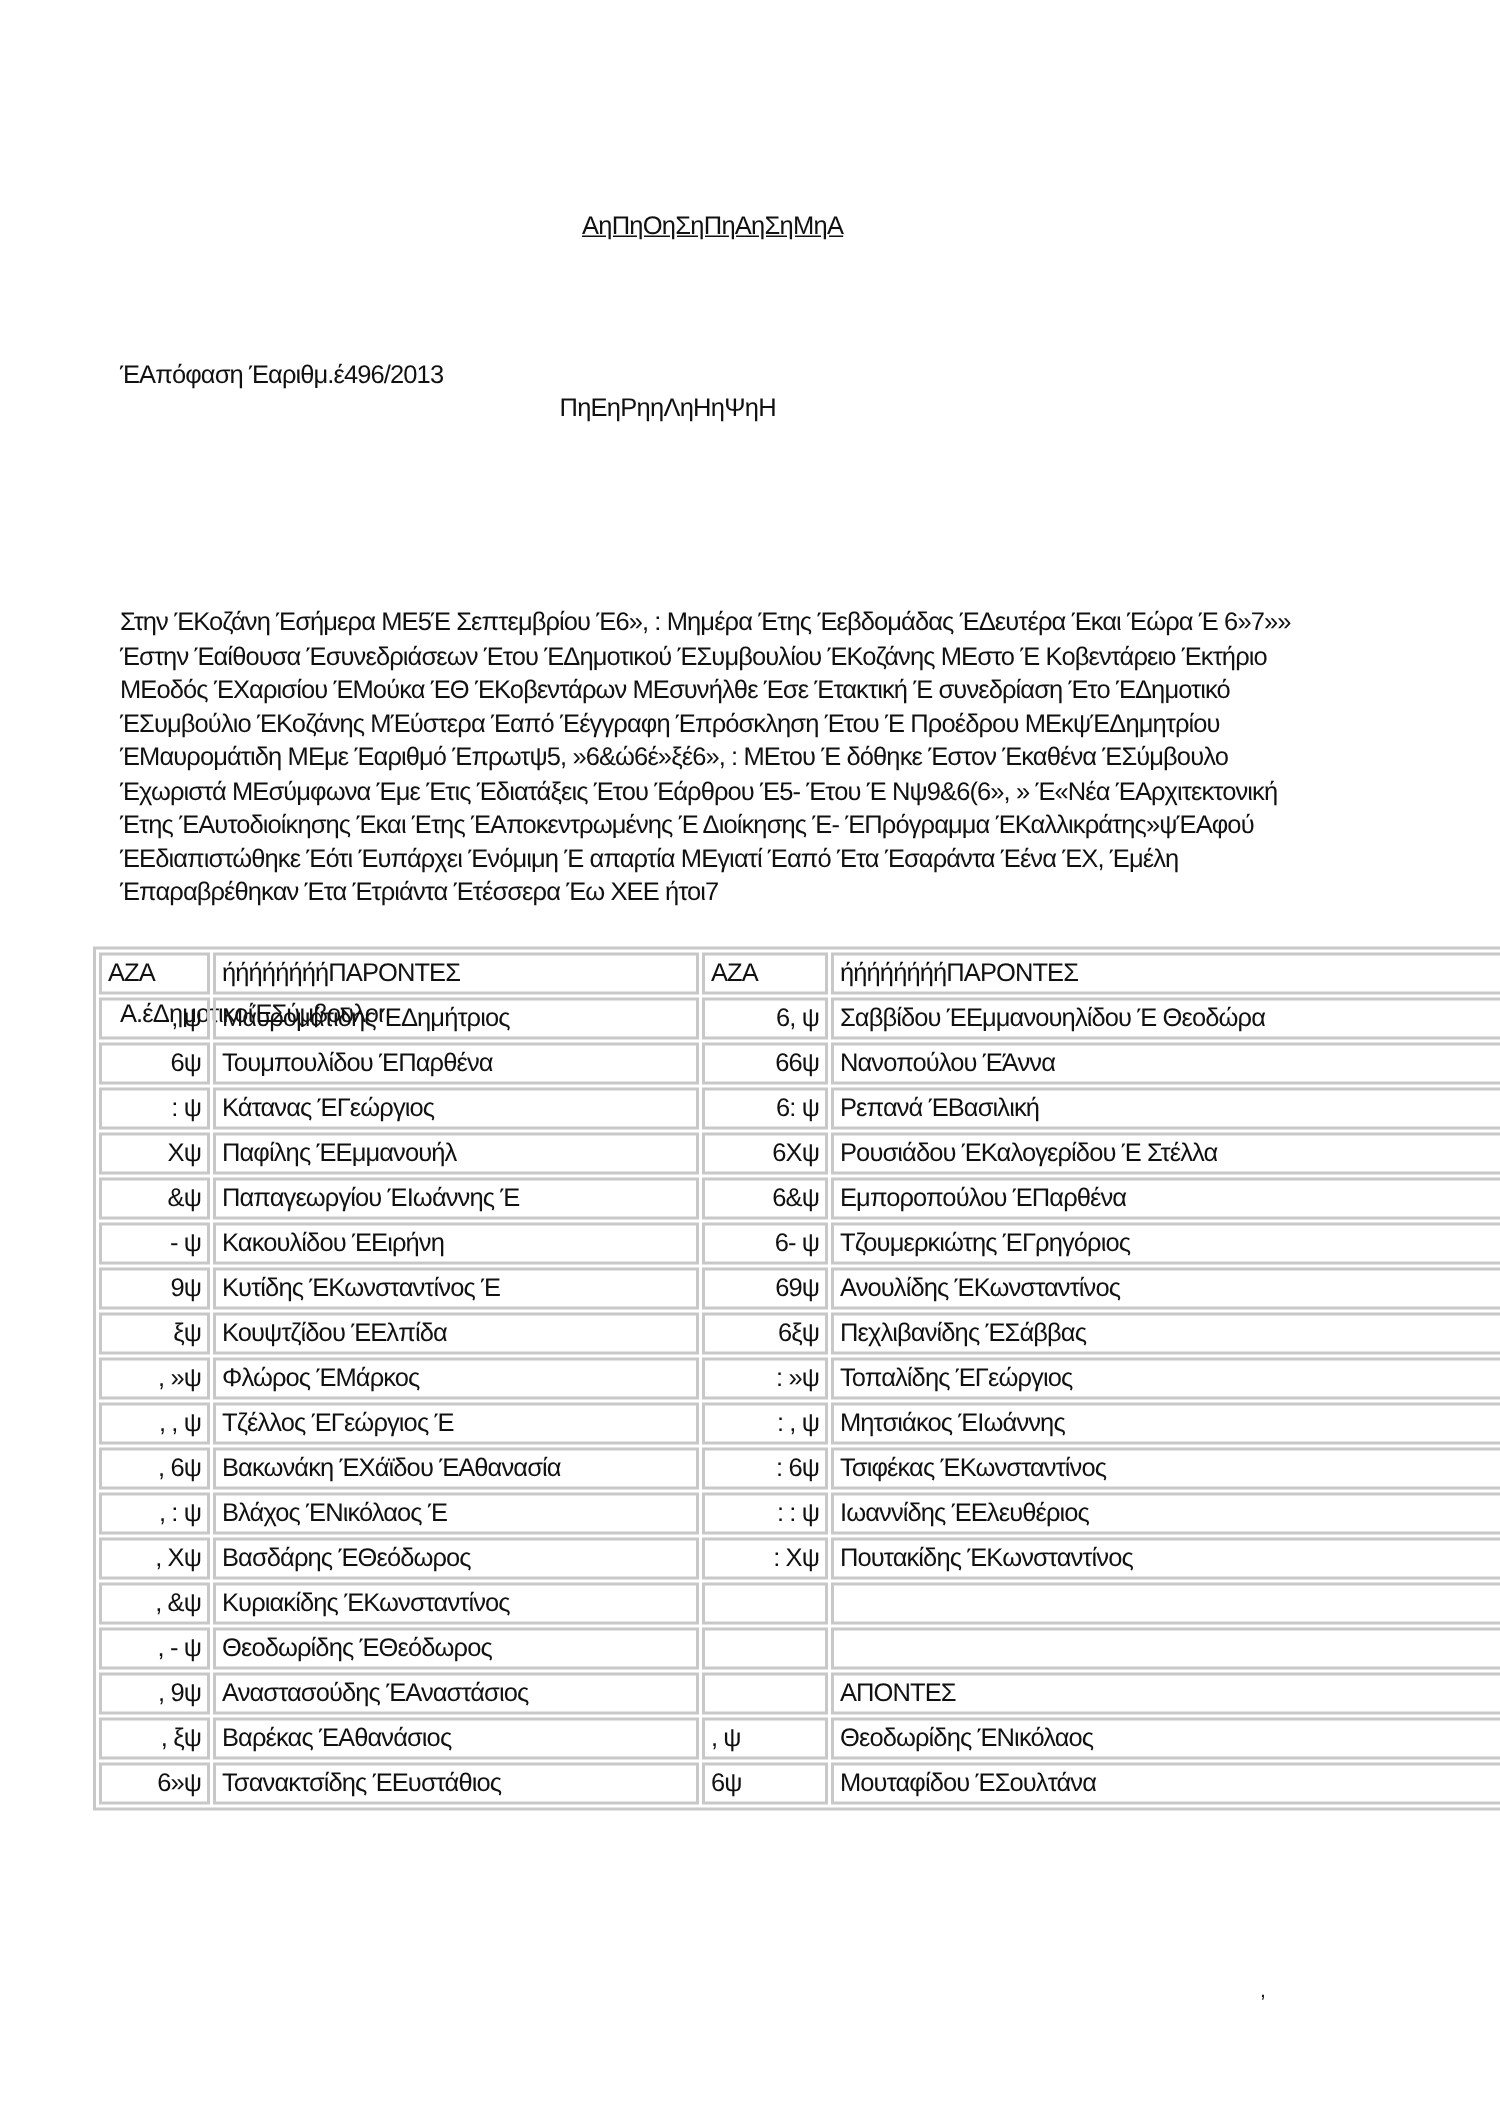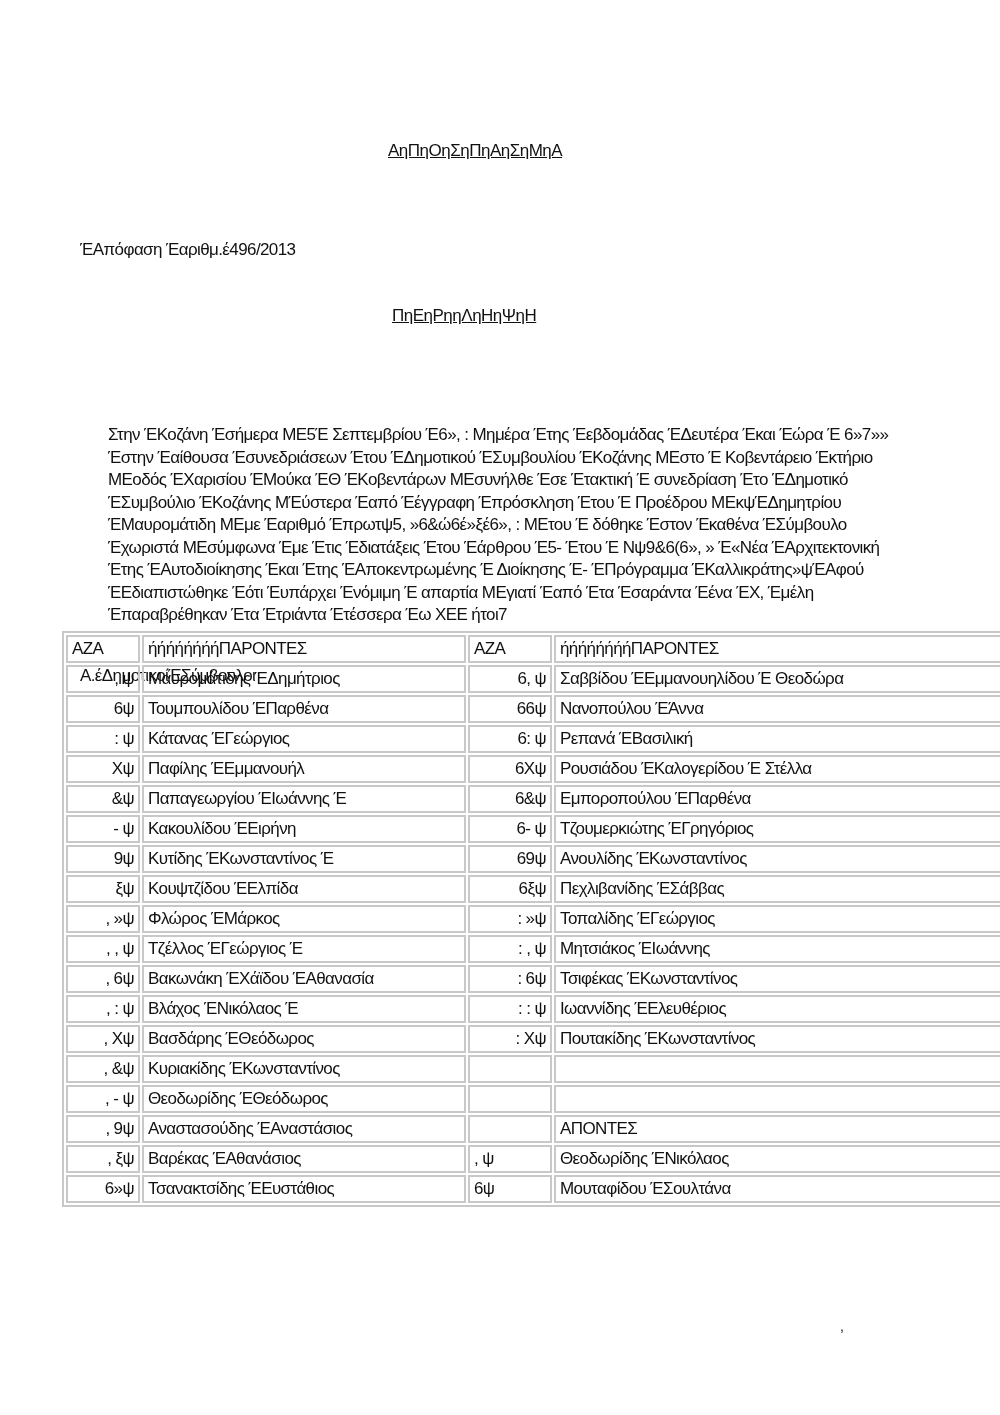--- a/index.html
+++ b/index.html
@@ -16,25 +16,25 @@
     margin-top: 17px;
   }
   .para {
     position: absolute; left: 80px; width: 800px;
     font-size: 17px; line-height: 22.5px; letter-spacing: -0.6px;
     transform-origin: left top;
   }
   .p1 { top: 168px; }
   .p2 { top: 239px; }
   .subtitle {
-    position: absolute; left: 392px; top: 262px;
-    font-size: 17px; text-decoration: underline; letter-spacing: -0.5px; white-space: nowrap; margin-top: 44px;
+    position: absolute; left: 373px; top: 262px;
+    font-size: 17px; letter-spacing: -0.5px; white-space: nowrap;
   }
   .p3 { top: 310px; }
-  .p4 { top: 424px; margin-left: 28px; }
+  .p4 { top: 404px; }
   .p5 { top: 629px; margin-top: 36px; }
   table.members {
     position: absolute; left: 62px; top: 631px; width: 962px;
     border-collapse: separate; border-spacing: 2px;
     border: 2px solid #c8c8c8;
     font-size: 17px; letter-spacing: -0.6px;
   }
   table.members td {
     border: 2px solid #c8c8c8; padding: 1px 4px; vertical-align: top;
     line-height: 22px; height: 22px;

